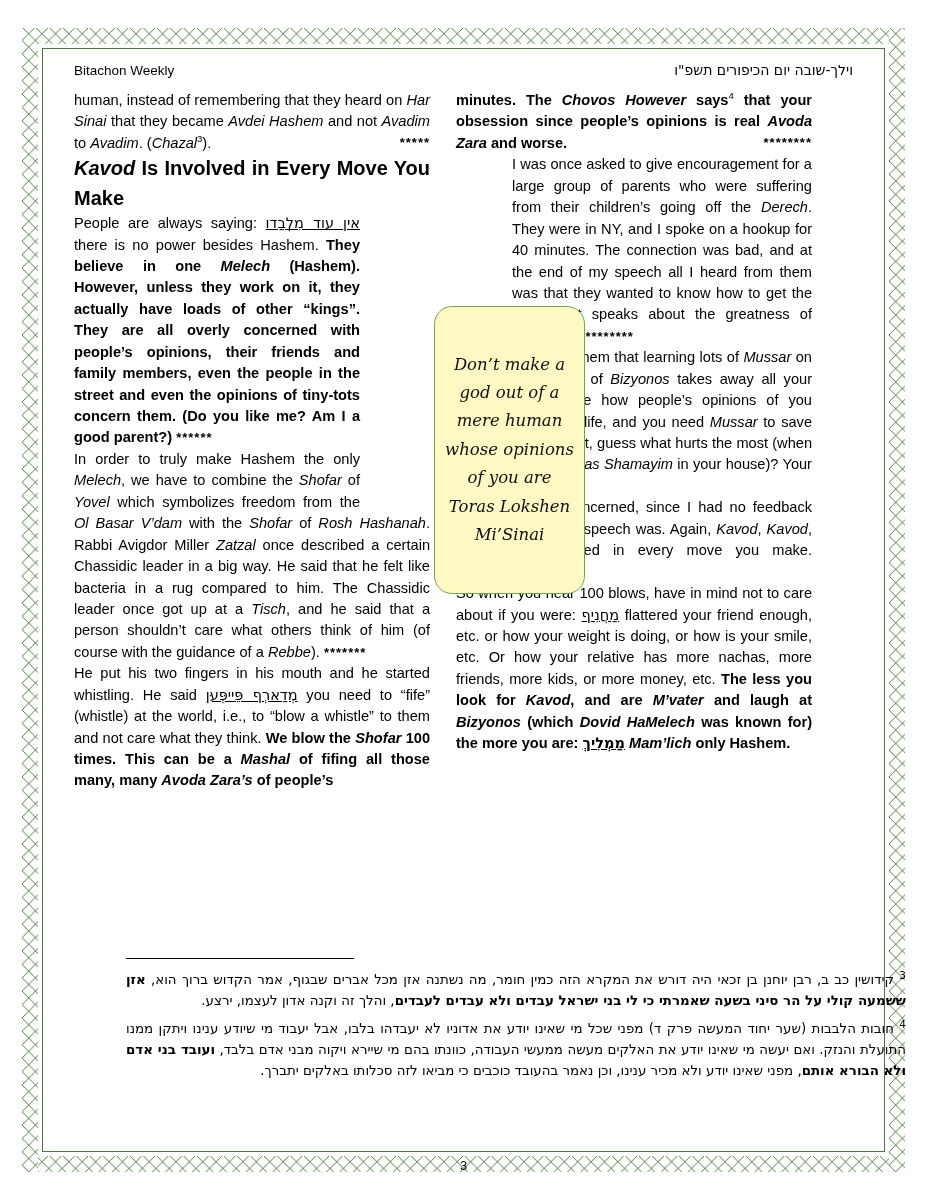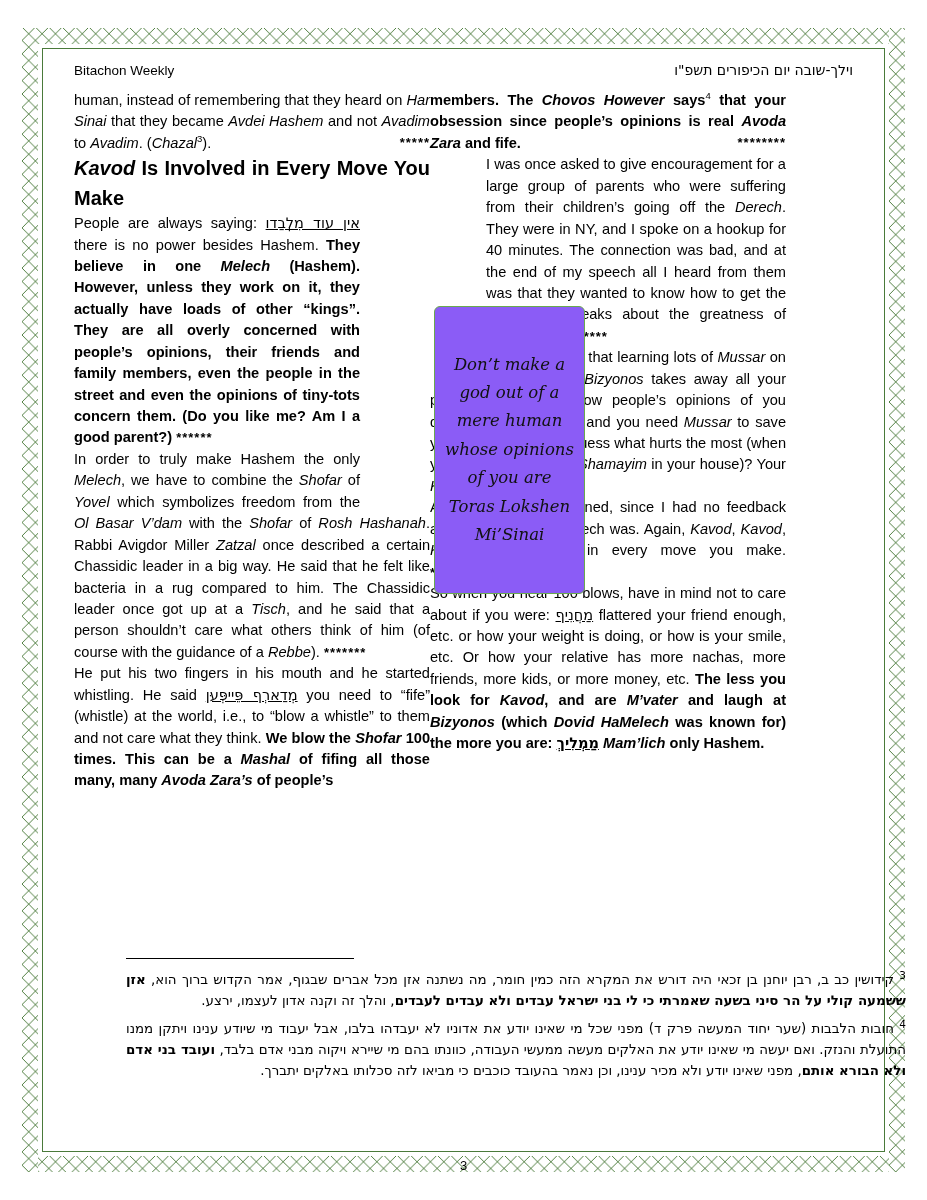--- a/index.html
+++ b/index.html
@@ -63,20 +63,21 @@
     padding-bottom: 4px;
   }
   .runhead .left  { font-weight: normal; text-align: center; }
   .runhead .right { direction: rtl; font-family: "DejaVu Sans", sans-serif; font-size: 14px; }
 
   
   .body-cols {
     position: relative;
     margin-top: 8px;
     display: flex;
+    gap: 26px;
     font-size: 14.6px;
     line-height: 1.47;
   }
   .col {
     width: 356px;
     text-align: justify;
     text-justify: inter-word;
   }
   .col p { margin: 0; }
   .heb {
@@ -106,22 +107,22 @@
 
   
   .quotebox {
     position: absolute;
     left: 382px;
     top: 252px;
     width: 151px;
     height: 288px;
     box-sizing: border-box;
     border: 1.4px solid #6aa84f;
-    border-radius: 6px;
-    background: #8b5cf6;
+    border-radius: 18px;
+    background: #fef9c3;
     display: flex;
     align-items: center;
     justify-content: center;
     text-align: center;
     padding: 10px 8px;
     z-index: 5;
   }
   .quotebox span {
     font-family: "DejaVu Serif", serif;
     font-style: italic;
@@ -224,21 +225,21 @@
       </p>
 
       <p>
         <span>He put his two fingers in his mouth and he started whistling. He said </span><span class="heb">מְדַארְף פֵּייפְּעןּ</span><span> you need to “fife” (whistle) at the world, i.e., to “blow a whistle” to them and not care what they think. </span><span class="b">We blow the </span><span class="bi">Shofar</span><span class="b"> 100 times. This can be a </span><span class="bi">Mashal</span><span class="b"> of fifing all those many, many </span><span class="bi">Avoda Zara’s</span><span class="b"> of people’s</span>
       </p>
     </div>
 
     <div class="col">
 
       <p>
-        <span class="b">members. The </span><span class="bi">Chovos However</span><span class="b"> says</span><sup>4</sup><span class="b"> that your obsession since people’s opinions is real </span><span class="bi">Avoda Zara</span><span class="b"> and fife.</span>
+        <span class="b">minutes. The </span><span class="bi">Chovos However</span><span class="b"> says</span><sup>4</sup><span class="b"> that your obsession since people’s opinions is real </span><span class="bi">Avoda Zara</span><span class="b"> and worse.</span>
         <span class="sep sep-right">********</span>
       </p>
       <div class="clear"></div>
 
       <p>
         <span class="shape-left"></span>
         <span>I was once asked to give encouragement for a large group of parents who were suffering from their children’s going off the </span><span class="i">Derech</span><span>. They were in NY, and I spoke on a hookup for 40 minutes. The connection was bad, and at the end of my speech all I heard from them was that they wanted to know how to get the </span><span class="i">Sefer</span><span> that speaks about the greatness of </span><span class="i">Bizyonos</span><span>.</span>
         <span class="sep">*********</span>
       </p>
 

